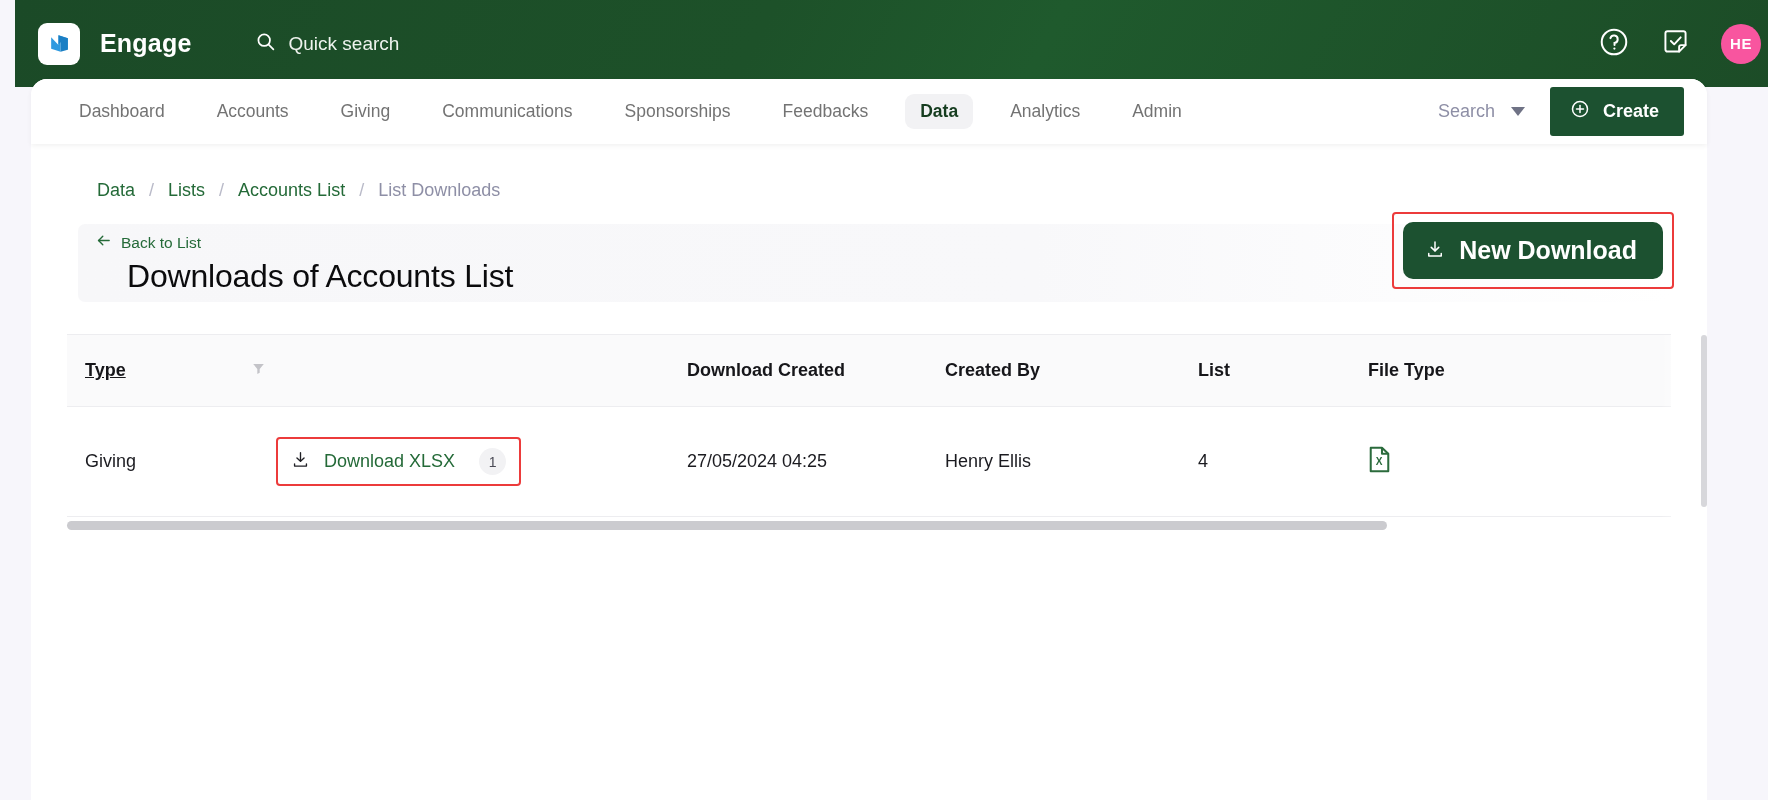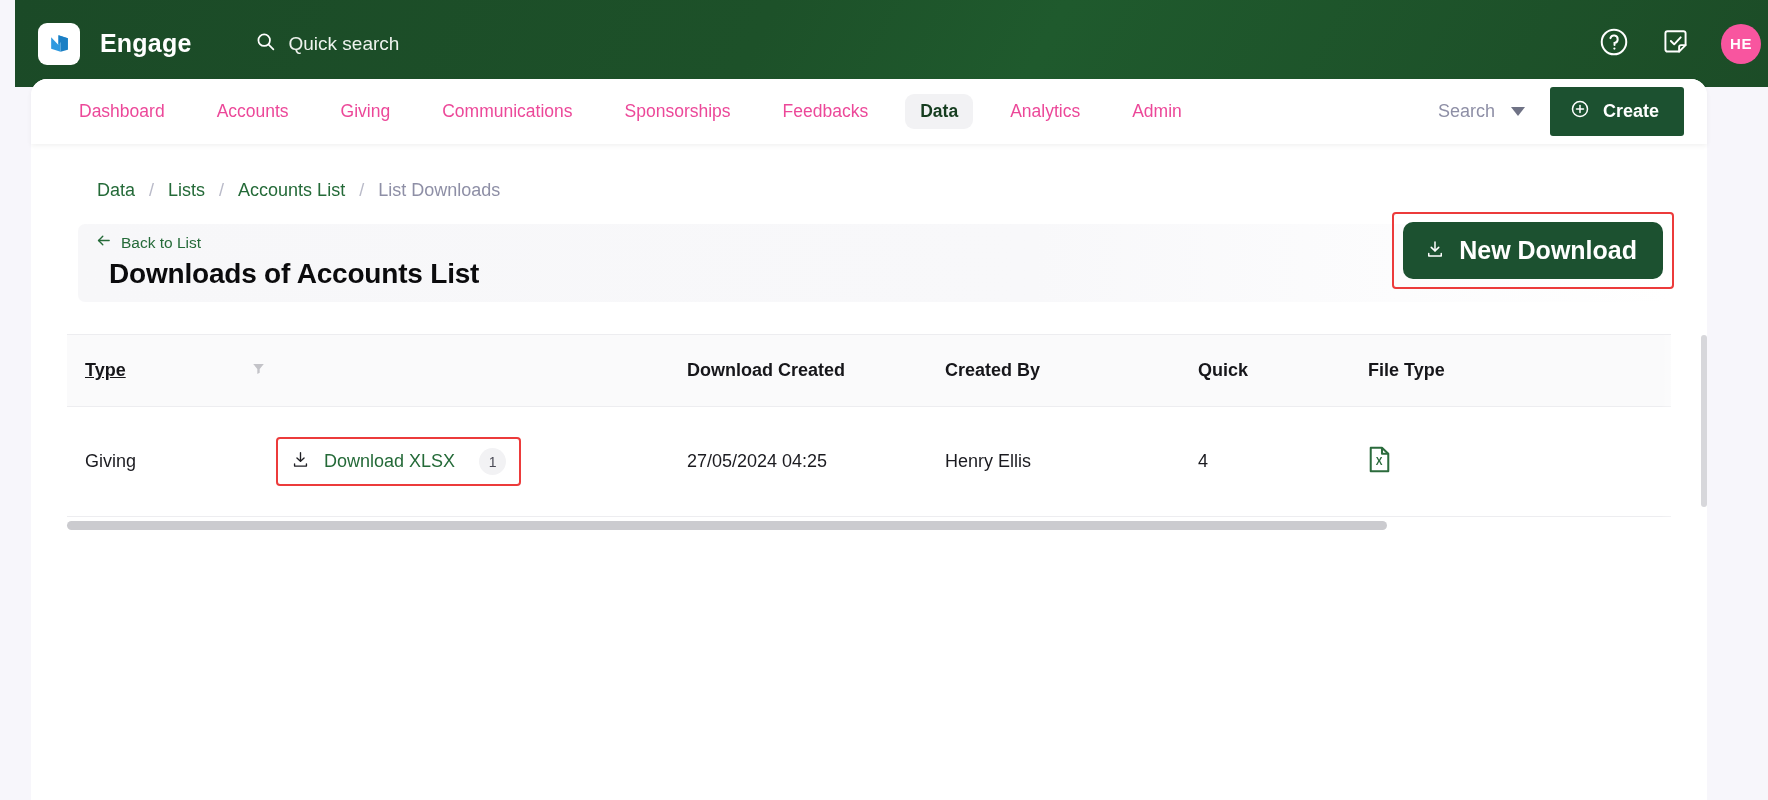--- a/index.html
+++ b/index.html
@@ -58,21 +58,21 @@
     position: relative; height: 65px;
     display: flex; align-items: center;
     background: #ffffff;
     border-top-left-radius: 16px;
     border-top-right-radius: 16px;
     box-shadow: 0 2px 5px rgba(0,0,0,.055);
     z-index: 3;
   }
   .nav-items { display: flex; align-items: center; padding-left: 33px; gap: 0; }
   .nav-item {
-    color: #ec4899; font-size: 17.5px;
+    color: #737373; font-size: 17.5px;
     padding: 7px 15px; margin-right: 22px;
     border-radius: 9px; white-space: nowrap; cursor: pointer;
   }
   .nav-item.active {
     background: #f2f2f4; color: #163d1f; font-weight: bold;
   }
   .nav-right {
     position: absolute; right: 23px; top: 0; height: 65px;
     display: flex; align-items: center; gap: 0; margin-left: 40px;
   }
@@ -108,22 +108,22 @@
     height: 78px;
     background: linear-gradient(90deg,#f7f7f9 0%, #f8f8fa 60%, #ffffff 100%);
     border-radius: 7px;
     padding-left: 17px;
   }
   .back-link {
     display: inline-flex; align-items: center; gap: 9px;
     color: #246a38; font-size: 15.5px; padding-top: 8px; cursor: pointer;
   }
   .page-title {
-    font-size: 28px; font-weight: bold; color: #0b0b0d;
-    margin-top: 5px; margin-left: 14px; letter-spacing: -.2px;
+    font-size: 32px; font-weight: normal; color: #0b0b0d;
+    margin-top: 5px; margin-left: 32px; letter-spacing: -.2px;
   }
   .new-dl-wrap {
     position: absolute; right: -3px; top: -12px;
     border: 2px solid #ec3b3b; border-radius: 4px;
     padding: 8px 9px;
   }
   .new-dl-btn {
     display: flex; align-items: center; gap: 14px;
     background: #1c5130; color: #ffffff;
     font-size: 25px; font-weight: bold;
@@ -315,21 +315,21 @@
                 <span>Type</span>
                 <span class="filter-icon">
                   <svg width="15" height="15" viewBox="0 0 24 24" fill="#c3c3c8">
                     <path d="M3.5 4.8h17l-6.6 7.8v6.1l-3.8 2.1v-8.2z"></path>
                   </svg>
                 </span>
               </div>
             </th>
             <th class="c-created">Download Created</th>
             <th class="c-by">Created By</th>
-            <th class="c-items">Quick</th>
+            <th class="c-items">List</th>
             <th class="c-file">File Type</th>
           </tr>
         </thead>
         <tbody>
           <tr>
             <td class="c-type">
               <div class="type-cell">
                 <span>Giving</span>
                 <span class="dl-xlsx-wrap">
                   <span class="dl-xlsx">

